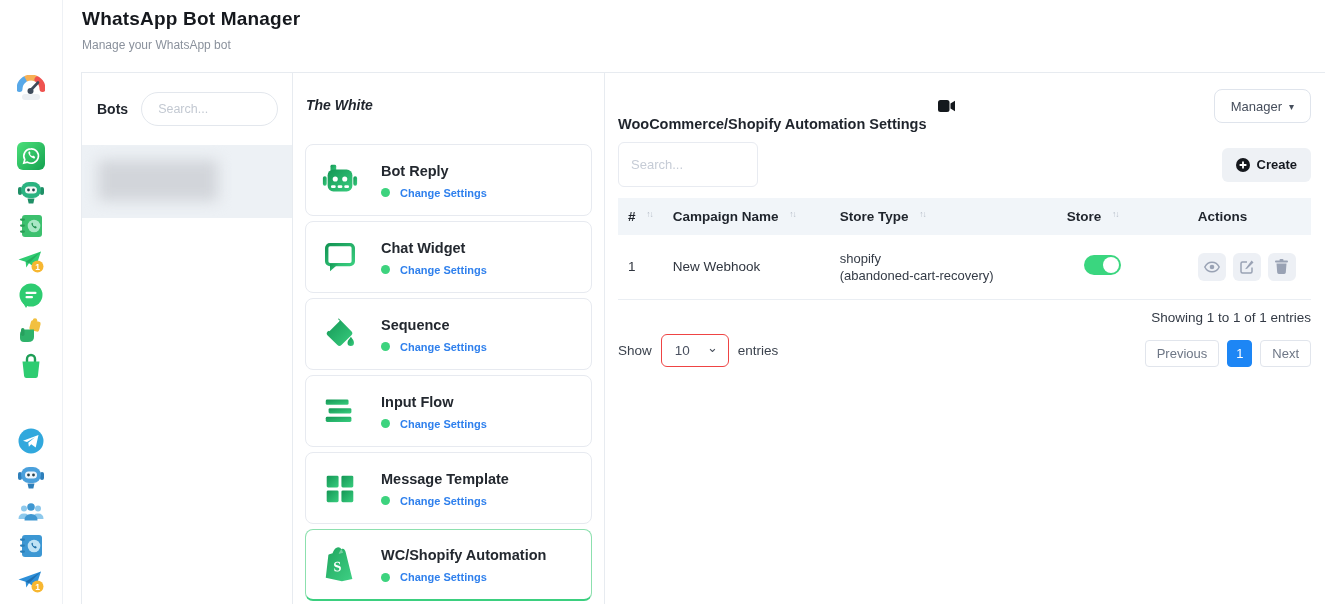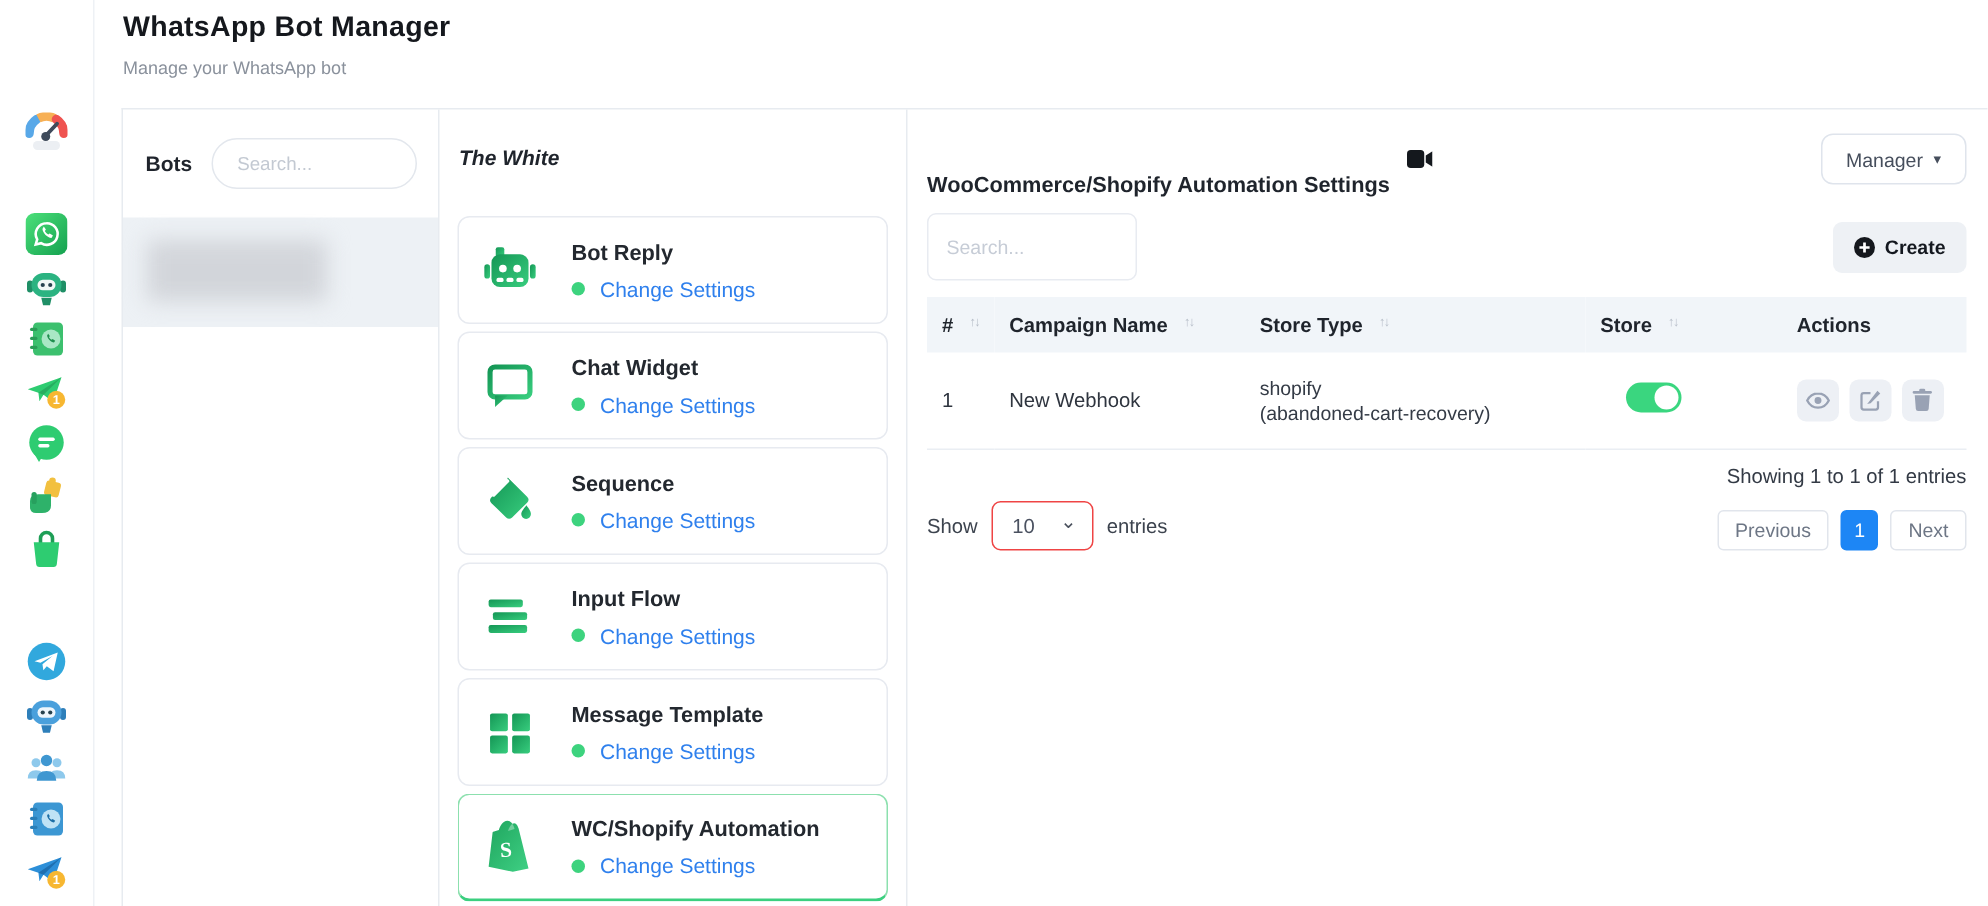--- a/index.html
+++ b/index.html
@@ -37,21 +37,21 @@
   .features-panel { width:312px; border-right:1px solid #e7ebf0; flex:0 0 auto; padding:0 12px; }
   .features-title { font-size:14px; font-weight:bold; margin:24px 0 0 1px; color:#1f242c;font-style:italic; }
   .cards { margin-top:31px; }
   .feature-card { height:72px; border:1px solid #e7eaf0; border-radius:8px; margin-bottom:5px;
     display:flex; align-items:center; padding:0 14px; gap:21px; background:#fff; cursor:pointer; }
   .feature-card.active { border:1px solid #8ce0ae; border-bottom:2px solid #3bcf7f; }
   .fc-icon { width:40px; height:40px; flex:0 0 auto; display:flex; align-items:center; justify-content:center; }
   .fc-text .t { font-size:14.5px; font-weight:bold; color:#23282f; }
   .fc-text .cs { display:flex; align-items:center; gap:10px; margin-top:7px; }
   .fc-text .dot { width:9px; height:9px; border-radius:50%; background:#3dd37e; }
-  .fc-text .link { font-size:14px; font-weight:normal; color:#2f80ed; cursor:pointer;text-align:center; }
+  .fc-text .link { font-size:11px; font-weight:bold; color:#2f80ed; cursor:pointer;text-align:center; }
 
   
   .main-panel { flex:1; padding:0 14px 0 13px; }
   .main-head { display:flex; align-items:center; margin-top:16px; height:34px; }
   .main-title { font-size:14.5px; font-weight:bold; color:#1f242c;margin-top:36px; }
   .video-ic { margin-left:11px; display:inline-flex; cursor:pointer; }
   .options-btn { margin-left:auto; height:34px; padding:0 16px; background:#fff;
     border:1px solid #dfe4ec; border-radius:8px; font-size:13px; color:#464e5c;
     display:flex; align-items:center; gap:7px; cursor:pointer; font-family:inherit; }
   .options-btn .caret { font-size:10px; color:#464e5c; }

